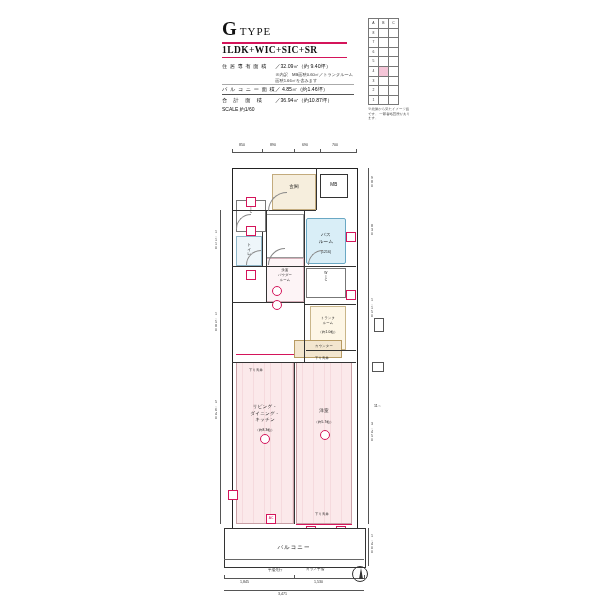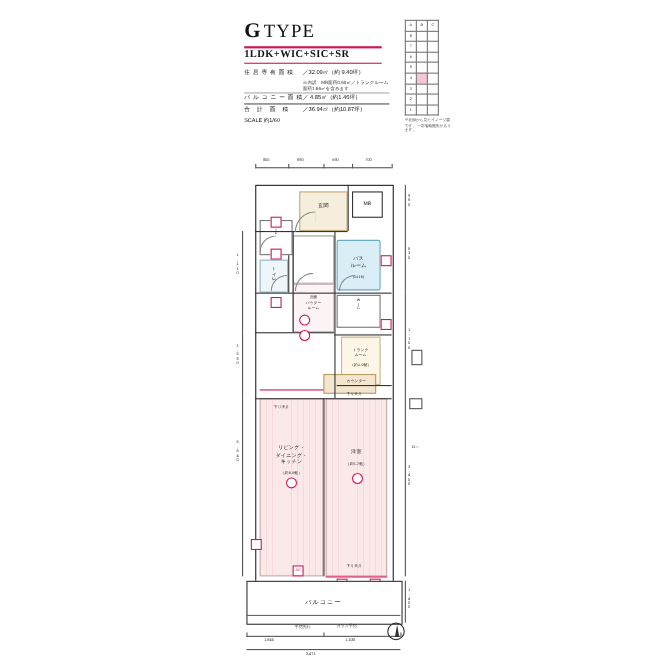--- a/index.html
+++ b/index.html
@@ -3,21 +3,21 @@
 <meta charset="utf-8">
 <style>
   html,body{margin:0;padding:0;background:#ffffff;}
   body{width:600px;height:600px;font-family:"Liberation Sans",sans-serif;color:#1a1a1a;overflow:hidden;position:relative;}
   .sheet{position:absolute;left:0;top:0;width:600px;height:600px;}
 
   
   .header{position:absolute;left:222px;top:18px;width:140px;}
   .type-line{display:flex;align-items:baseline;gap:3px;}
   .type-letter{font-family:"Liberation Serif",serif;font-size:19px;font-weight:bold;letter-spacing:0px;color:#111;}
-  .type-word{font-family:"Liberation Serif",serif;font-size:17px;letter-spacing:1px;color:#111;}
+  .type-word{font-family:"Liberation Serif",serif;font-size:11px;letter-spacing:1px;color:#111;}
   .type-rule{width:125px;height:2px;background:#d4145a;margin:2px 0 1px 0;}
   .plan-name{font-family:"Liberation Serif",serif;font-size:9.5px;font-weight:bold;color:#111;letter-spacing:.4px;}
   .plan-rule{width:125px;height:1px;background:#d4145a;margin:2px 0 4px 0;}
 
   .spec-table{width:132px;border-collapse:collapse;font-size:5.2px;line-height:1.35;color:#111;}
   .spec-table td{padding:1px 0;vertical-align:top;}
   .spec-label{width:46px;white-space:nowrap;letter-spacing:.6px;}
   .spec-val{white-space:nowrap;}
   .spec-sub{font-size:4.2px;color:#333;letter-spacing:0;}
   .spec-div{border-top:.5px solid #aaa;}

